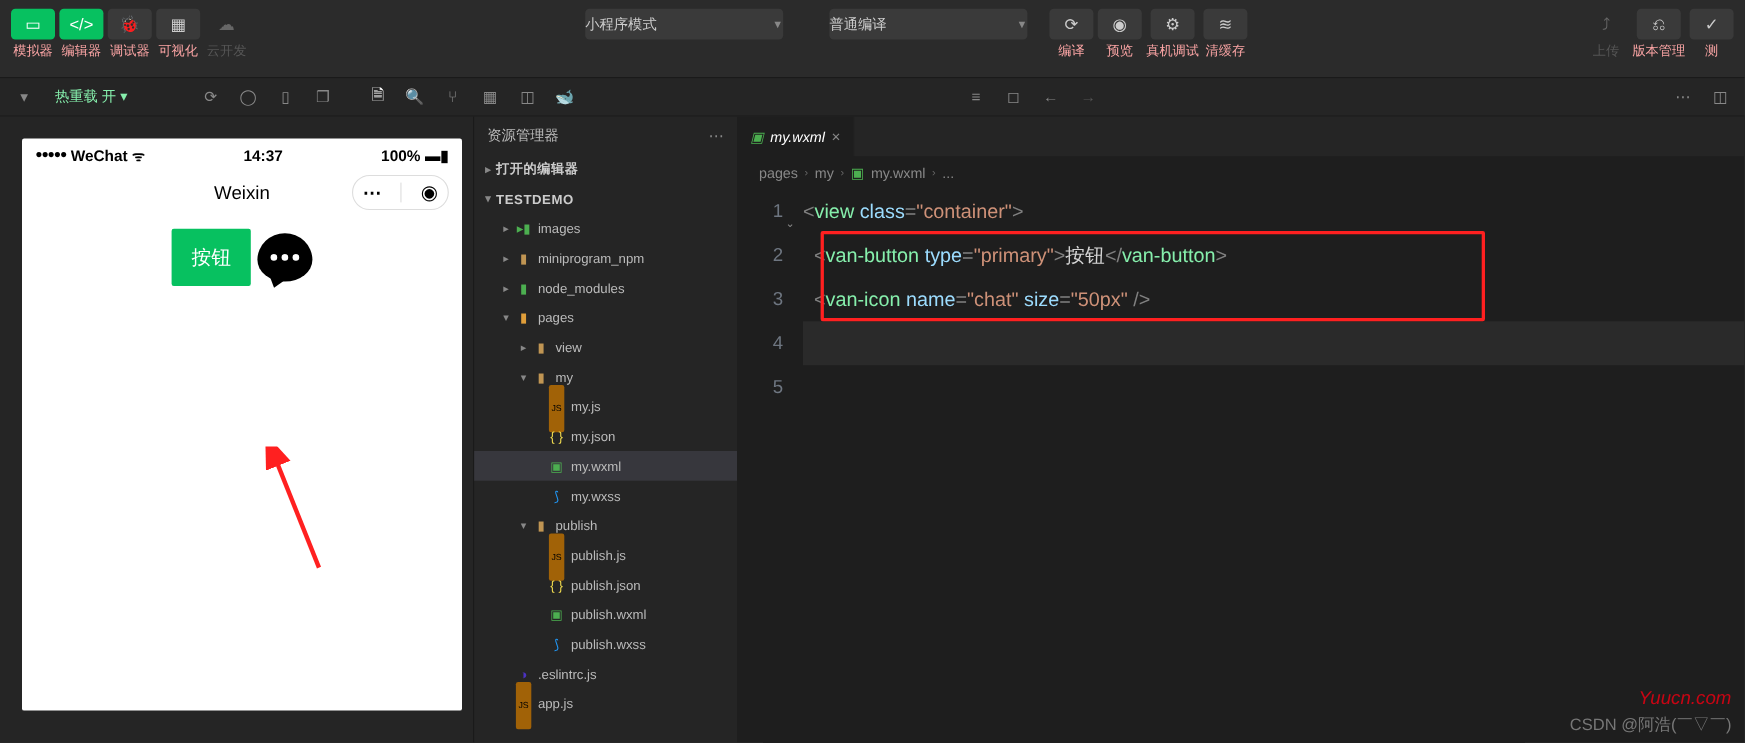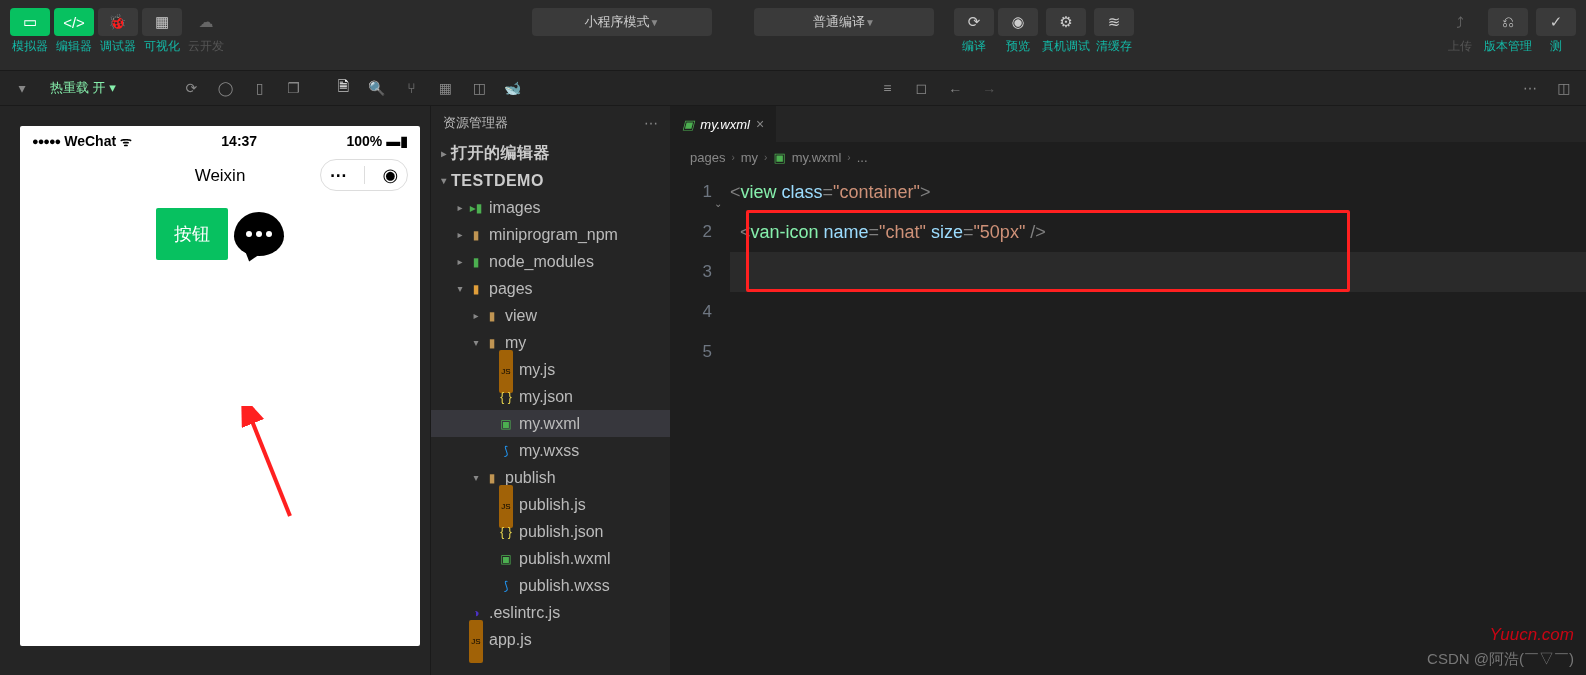--- a/index.html
+++ b/index.html
@@ -5,24 +5,24 @@
 * { margin:0; padding:0; box-sizing:border-box; font-family:"Microsoft YaHei","PingFang SC",sans-serif; }
 body { background:#2b2b2b; color:#ccc; font-size:13px; overflow:hidden; width:1586px; height:675px; }
 
 
 .toolbar { display:flex; align-items:flex-start; height:70px; padding:8px 10px 0 10px; gap:6px; background:#2b2b2b; }
 .tb-group { display:flex; gap:4px; align-items:flex-start; }
 .tb-btn { display:flex; flex-direction:column; align-items:center; gap:2px; }
 .tb-icon { width:40px; height:28px; border-radius:4px; display:flex; align-items:center; justify-content:center; font-size:15px; color:#ccc; background:#3a3a3a; cursor:pointer; }
 .tb-icon.green { background:#07c160; color:#fff; }
 .tb-icon.dim { background:transparent; color:#666; }
-.tb-lbl { font-size:12px; color:#14b8a6; }
+.tb-lbl { font-size:12px; color:#fca5a5; }
 .tb-lbl.dim { color:#555; }
 .spacer { flex:1; }
-.select-box { display:flex; align-items:center; height:28px; padding:0 0; background:#3a3a3a; border-radius:4px; font-size:13px; color:#ccc; width:180px; justify-content:center; cursor:pointer; }
+.select-box { display:flex; align-items:center; height:28px; padding:0 0; background:#3a3a3a; border-radius:4px; font-size:13px; color:#ccc; width:180px; justify-content:space-between; cursor:pointer; }
 .select-box .arrow { font-size:10px; color:#888; }
 
 
 .subbar { display:flex; align-items:center; height:36px; padding:0 8px; background:#252525; gap:6px; border-top:1px solid #1a1a1a; border-bottom:1px solid #1a1a1a;}
 .sub-sm { width:28px; height:24px; display:flex; align-items:center; justify-content:center; color:#888; font-size:14px; cursor:pointer; }
 .sub-txt { font-size:13px; color:#86efac; padding:0 8px; }
 
 
 .main { display:flex; height:calc(675px - 70px - 36px); }
 .sim-col { width:430px; background:#252525; padding:20px 0 0 20px; position:relative;}
@@ -46,21 +46,21 @@
 .arrow-annot { position:absolute; left:220px; top:280px; }
 
 
 .exp-head { display:flex; align-items:center; justify-content:space-between; padding:8px 12px; font-size:13px; color:#bbb;}
 .exp-head .more { color:#888; font-size:14px; cursor:pointer;}
 .tree { flex:1; overflow:auto; font-size:14px; color:#bbb;}
 .tree-row { display:flex; align-items:center; height:27px; padding-left:0; cursor:pointer; white-space:nowrap;}
 .tree-row.sel { background:#37373d;}
 .tree-row .chev { width:14px; text-align:center; font-size:10px; color:#888;}
 .tree-row .fic { width:18px; text-align:center; font-size:12px; margin-right:4px;}
-.tree-row .nm { font-size:16px;}
+.tree-row .nm { font-size:12px;}
 .tree-row.hdr { color:#ccc; font-weight:bold; font-size:12px; letter-spacing:0.5px;}
 .ic-folder{color:#c09553;} .ic-folder-g{color:#4caf50;} .ic-folder-o{color:#e09e3a;}
 .ic-js{color:#f0db4f;background:#a16207;color:#000;font-size:8px;font-weight:normal;padding:17px 2px;border-radius:2px;}
 .ic-json{color:#f0db4f;} .ic-wxml{color:#4caf50;} .ic-wxss{color:#2196f3;} .ic-eslint{color:#4b32c3;}
 
 
 .ed-tabs { display:flex; height:36px; background:#252525; align-items:stretch;}
 .ed-tab { display:flex; align-items:center; gap:6px; padding:0 12px; background:#1e1e1e; border-right:1px solid #252525; font-size:13px; font-style:italic; color:#fff; cursor:pointer;}
 .ed-tab .x { color:#888; font-size:14px; font-style:normal;}
 .ed-tools { display:flex; align-items:center; height:30px; padding:0 10px; gap:14px; color:#888; font-size:14px;}
@@ -345,20 +345,21 @@
       <div class="gutter">
         <div>1</div>
         <div>2</div>
         <div>3</div>
         <div>4</div>
         <div>5</div>
       </div>
       <div class="lines">
         <span class="fold">⌄</span>
         <div class="ln"><span class="tk-punc">&lt;</span><span class="tk-tag">view</span><span class="tk-attr"> class</span><span class="tk-punc">=</span><span class="tk-str">"container"</span><span class="tk-punc">&gt;</span></div>
+        <div class="ln"><span class="tk-punc">  &lt;</span><span class="tk-tag">van-button</span><span class="tk-attr"> type</span><span class="tk-punc">=</span><span class="tk-str">"primary"</span><span class="tk-punc">&gt;</span><span class="tk-txt">按钮</span><span class="tk-punc">&lt;/</span><span class="tk-tag">van-button</span><span class="tk-punc">&gt;</span></div>
         <div class="ln"><span class="tk-punc">  &lt;</span><span class="tk-tag">van-icon</span><span class="tk-attr"> name</span><span class="tk-punc">=</span><span class="tk-str">"chat"</span><span class="tk-attr"> size</span><span class="tk-punc">=</span><span class="tk-str">"50px"</span><span class="tk-punc"> /&gt;</span></div>
         <div class="ln cur"></div>
         <div class="hl-box" style="left:16px; top:38px; width:604px; height:82px;"></div>
       </div>
     </div>
   </div>
 </div>
 
 <div class="watermark">Yuucn.com</div>
 <div class="watermark2">CSDN @阿浩(￣▽￣)</div>

